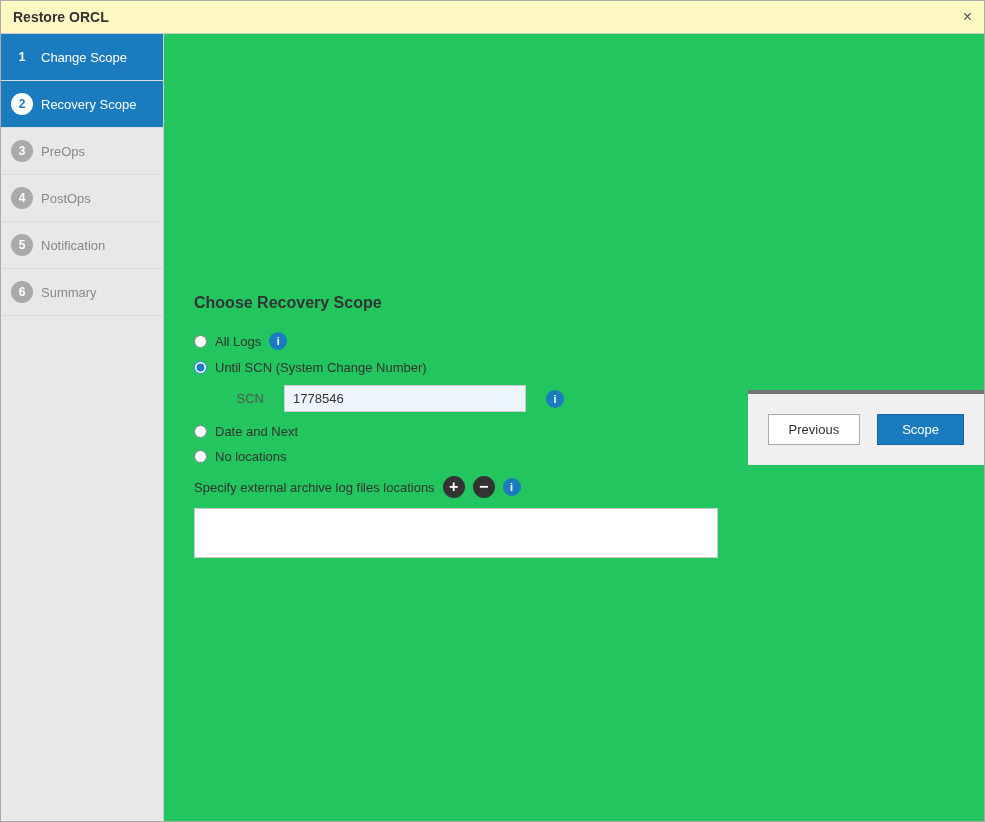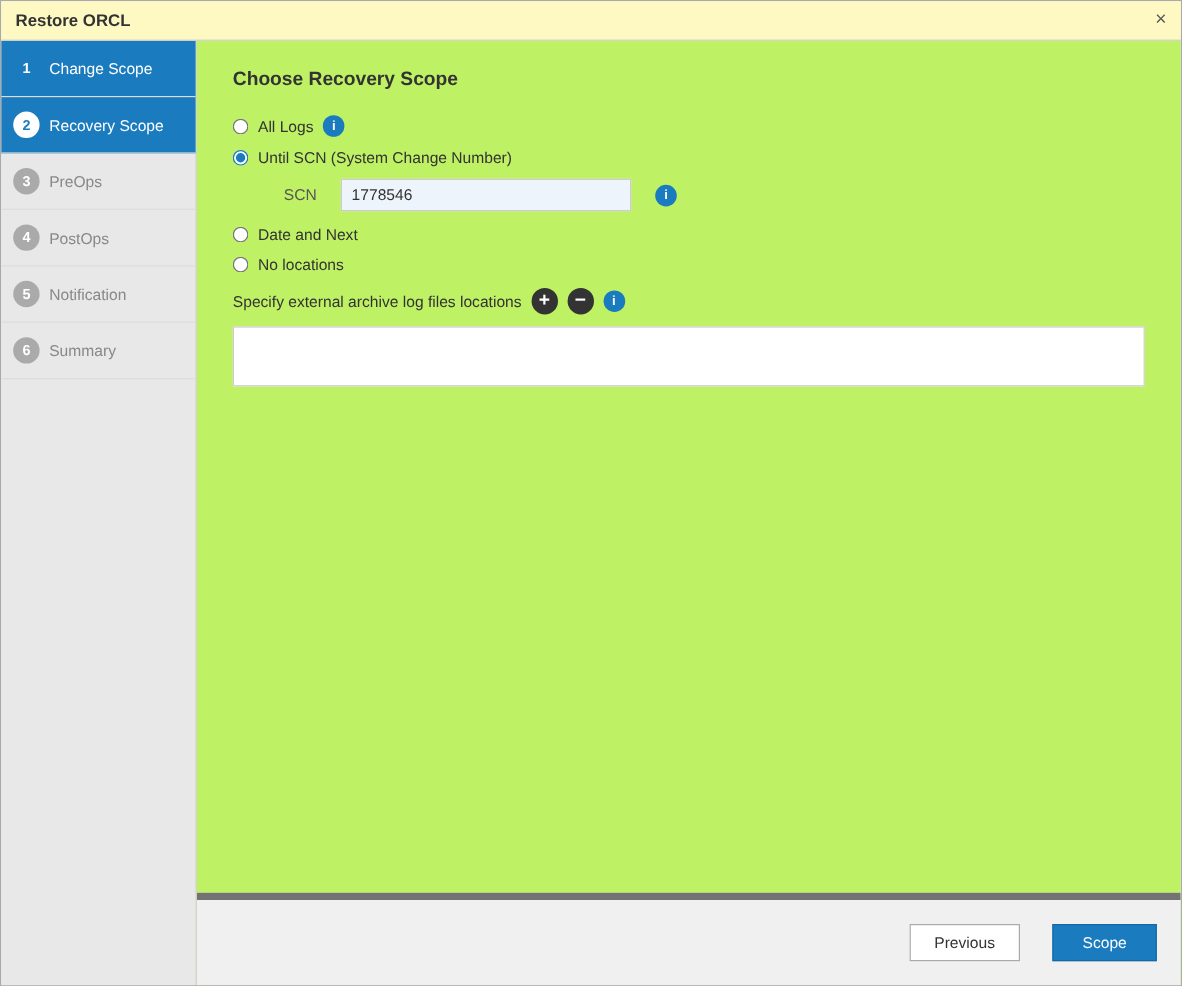--- a/index.html
+++ b/index.html
@@ -93,24 +93,25 @@
     }
     .sidebar-item.inactive .step-badge {
       background: #aaa;
       color: #fff;
     }
     .sidebar-item.inactive {
       color: #888;
     }
     .main-content {
       flex: 1;
-      background: #bef264;
-      display: flex;
-      flex-direction: column;
+      background: #22c55e;
+      display: flex;
+      flex-direction: row;
       overflow: hidden;
+      align-items: center;
     }
     .content-area {
       flex: 1;
       padding: 24px 30px;
       overflow-y: auto;
     }
     .section-title {
       font-size: 16px;
       font-weight: bold;
       color: #333;
@@ -207,25 +208,25 @@
       height: 50px;
       border: 1px solid #ccc;
       background: #fff;
       resize: none;
       font-size: 13px;
       padding: 4px 6px;
       outline: none;
     }
     .footer {
       background: #f0f0f0;
-      border-top: 6px solid #737373;
+      border-top: 4px solid #737373;
       padding: 20px 20px;
       display: flex;
       justify-content: flex-end;
-      gap: 27px;
+      gap: 17px;
       flex-shrink: 0;
     }
     .btn-previous {
       padding: 7px 20px;
       background: #fff;
       border: 1px solid #aaa;
       color: #333;
       font-size: 13px;
       cursor: pointer;
     }

